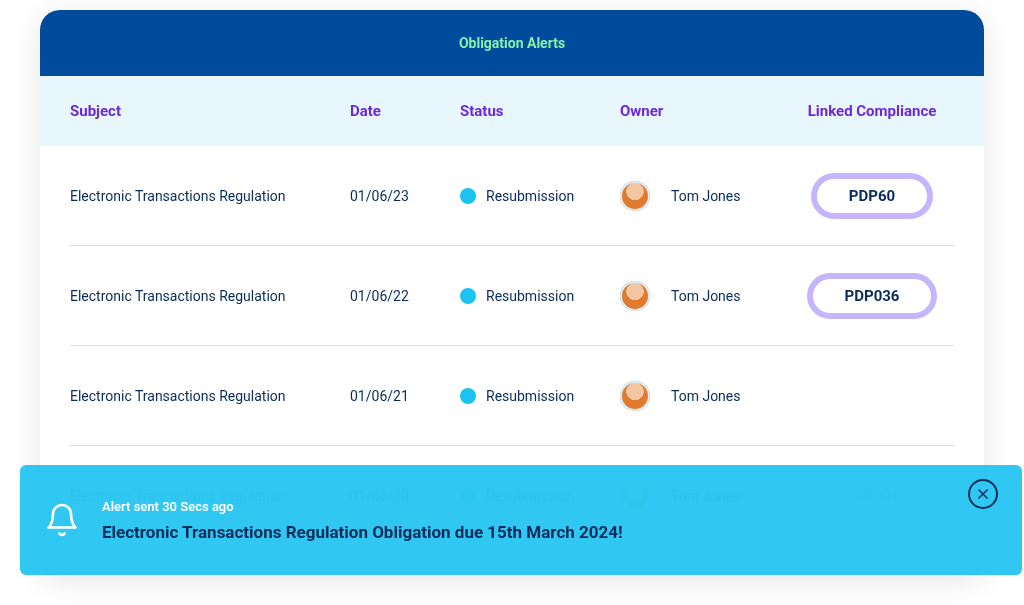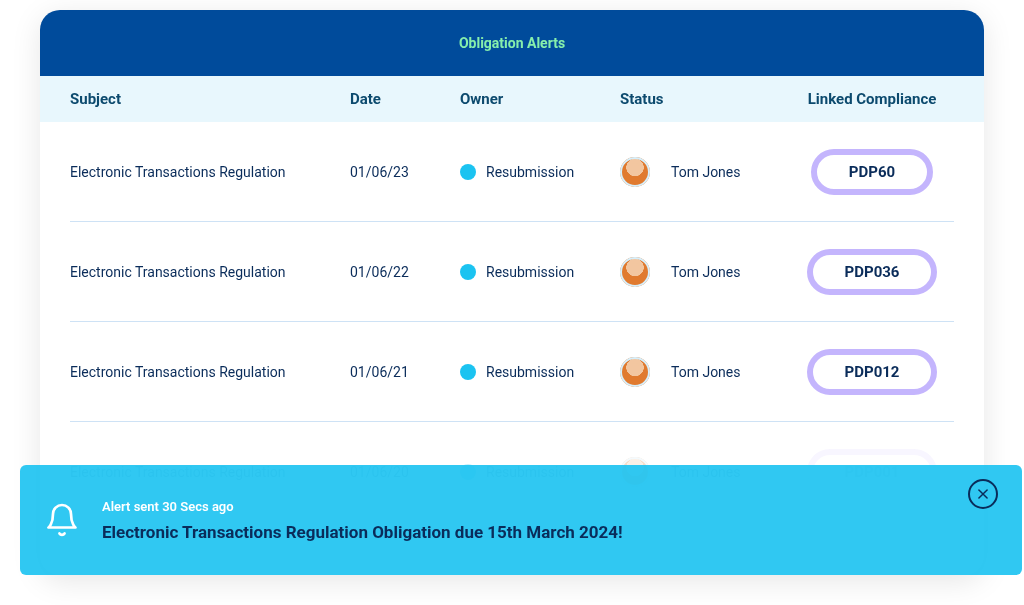--- a/index.html
+++ b/index.html
@@ -29,22 +29,22 @@
     display: flex;
     align-items: center;
     justify-content: center;
     font-size: 14px;
     font-weight: 700;
   }
   .table-head {
     background: #e8f7fd;
     display: grid;
     grid-template-columns: 280px 110px 160px 170px 1fr;
-    padding: 14px 30px;
-    color: #0c4a6e;
+    padding: 26px 30px;
+    color: #6d28d9;
     font-weight: 700;
     font-size: 15px;
   }
   .rows { padding: 0 30px; }
   .row {
     display: grid;
     grid-template-columns: 280px 110px 160px 170px 1fr;
     align-items: center;
     height: 100px;
     border-bottom: 1px solid #0a6fcf33;
@@ -127,22 +127,22 @@
 </style>
 </head>
 <body>
 
 <div class="panel">
   <div class="panel-header">Obligation Alerts</div>
 
   <div class="table-head">
     <div>Subject</div>
     <div>Date</div>
+    <div>Status</div>
     <div>Owner</div>
-    <div>Status</div>
     <div style="text-align:center">Linked Compliance</div>
   </div>
 
   <div class="rows">
 
     <div class="row">
       <div>Electronic Transactions Regulation</div>
       <div>01/06/23</div>
       <div class="status-cell">
         <span class="status-dot"></span>
@@ -176,23 +176,20 @@
     <div class="row">
       <div>Electronic Transactions Regulation</div>
       <div>01/06/21</div>
       <div class="status-cell">
         <span class="status-dot"></span>
         <span>Resubmission</span>
       </div>
       <div class="owner-cell">
         <span class="avatar"></span>
         <span>Tom Jones</span>
-      </div>
-      <div class="link-cell">
-        <span class="pill">PDP012</span>
       </div>
     </div>
 
     <div class="row ghost">
       <div>Electronic Transactions Regulation</div>
       <div>01/06/20</div>
       <div class="status-cell">
         <span class="status-dot"></span>
         <span>Resubmission</span>
       </div>

